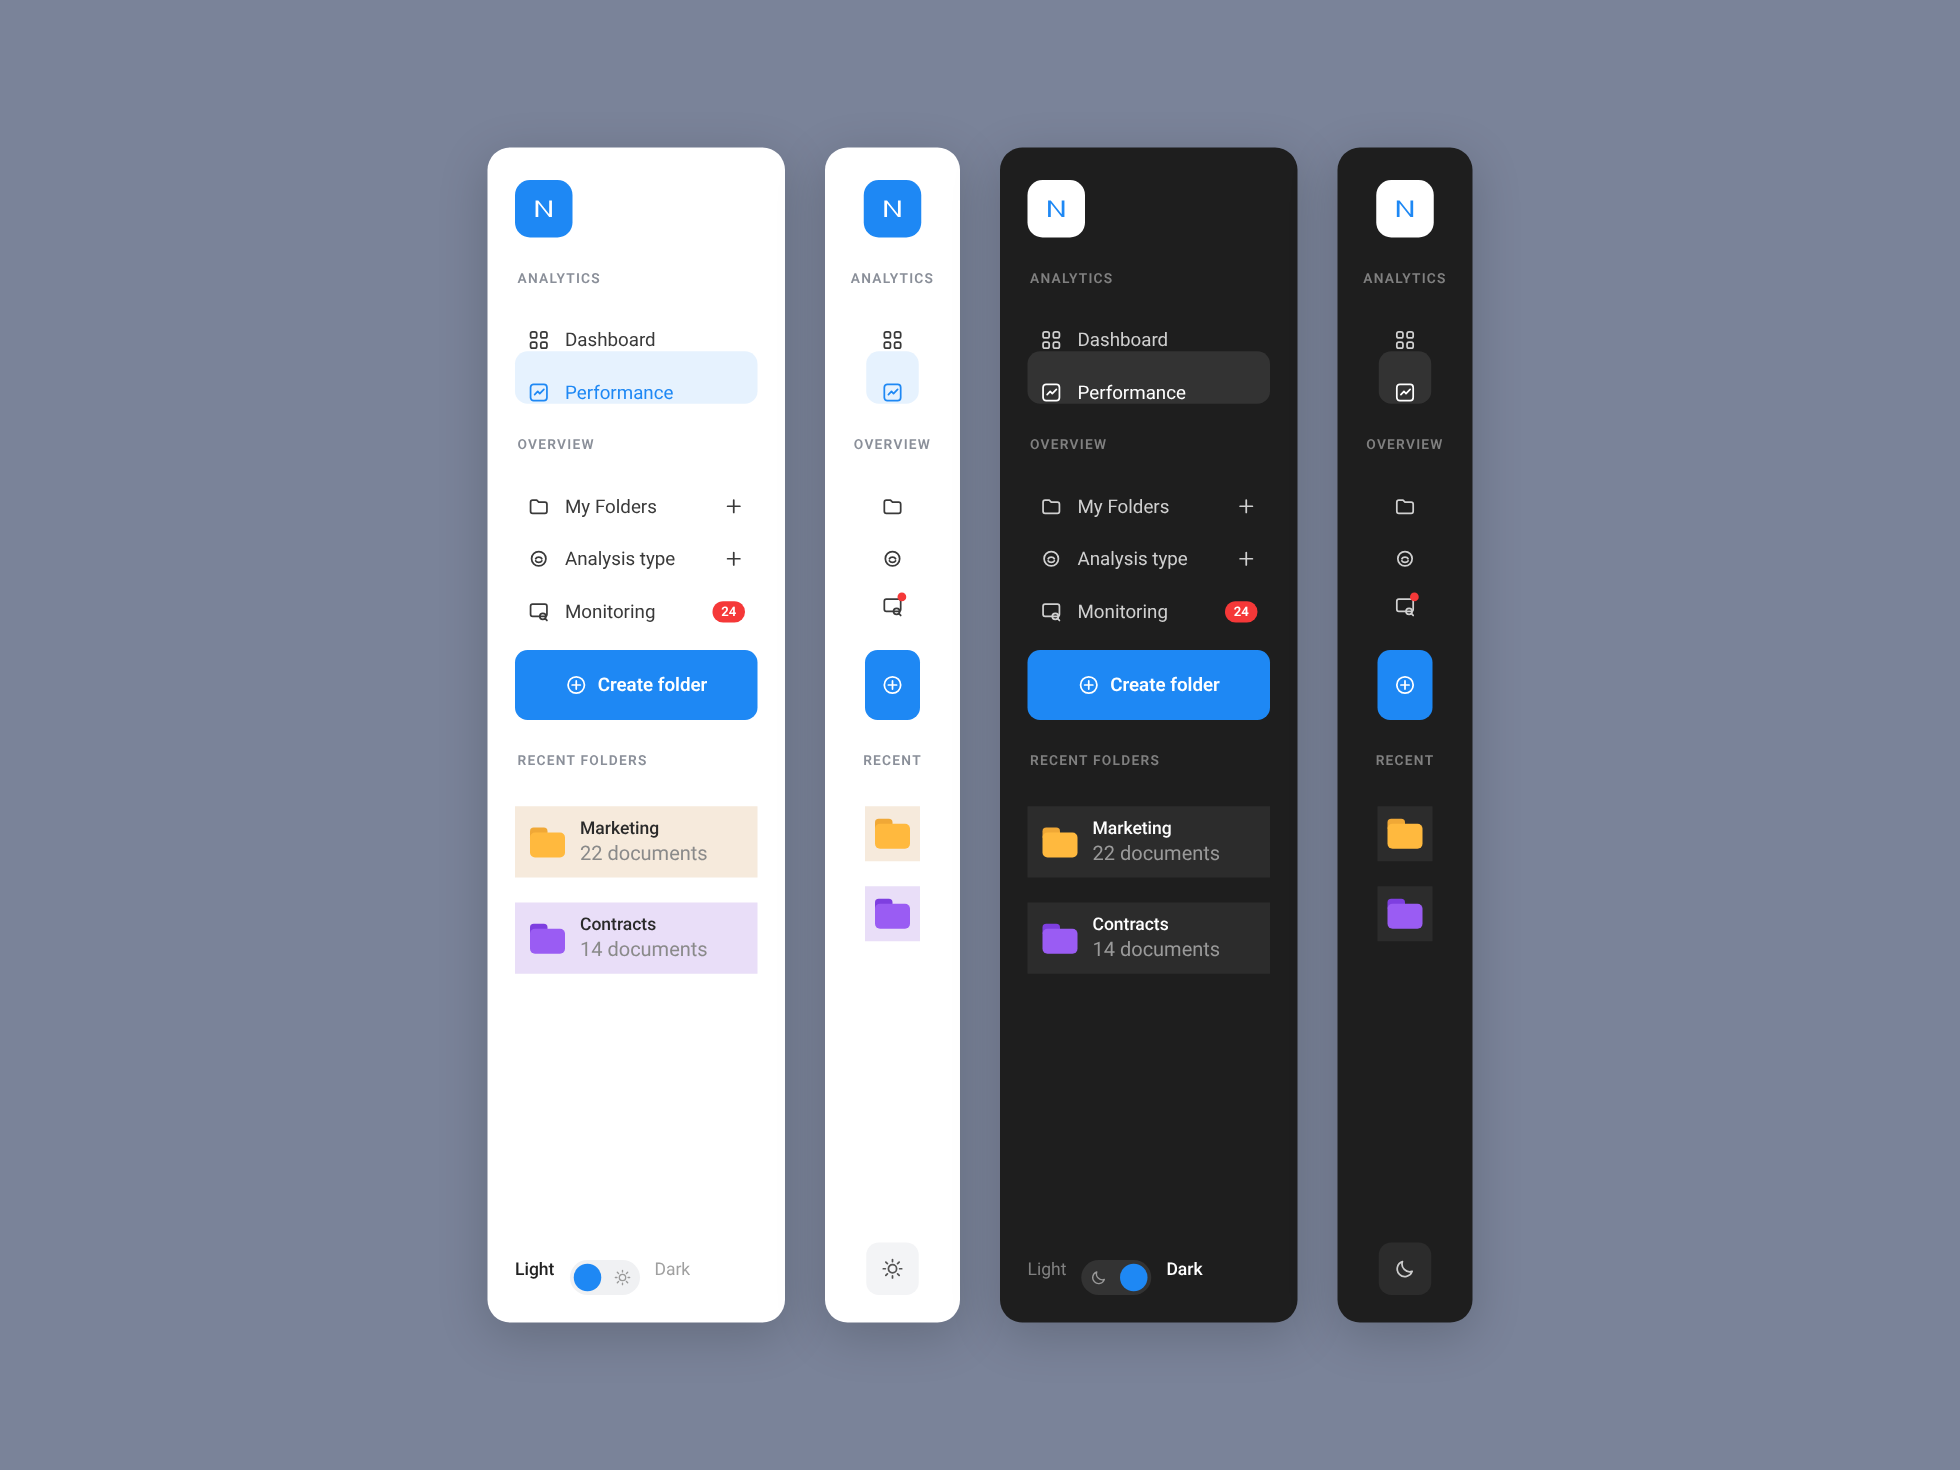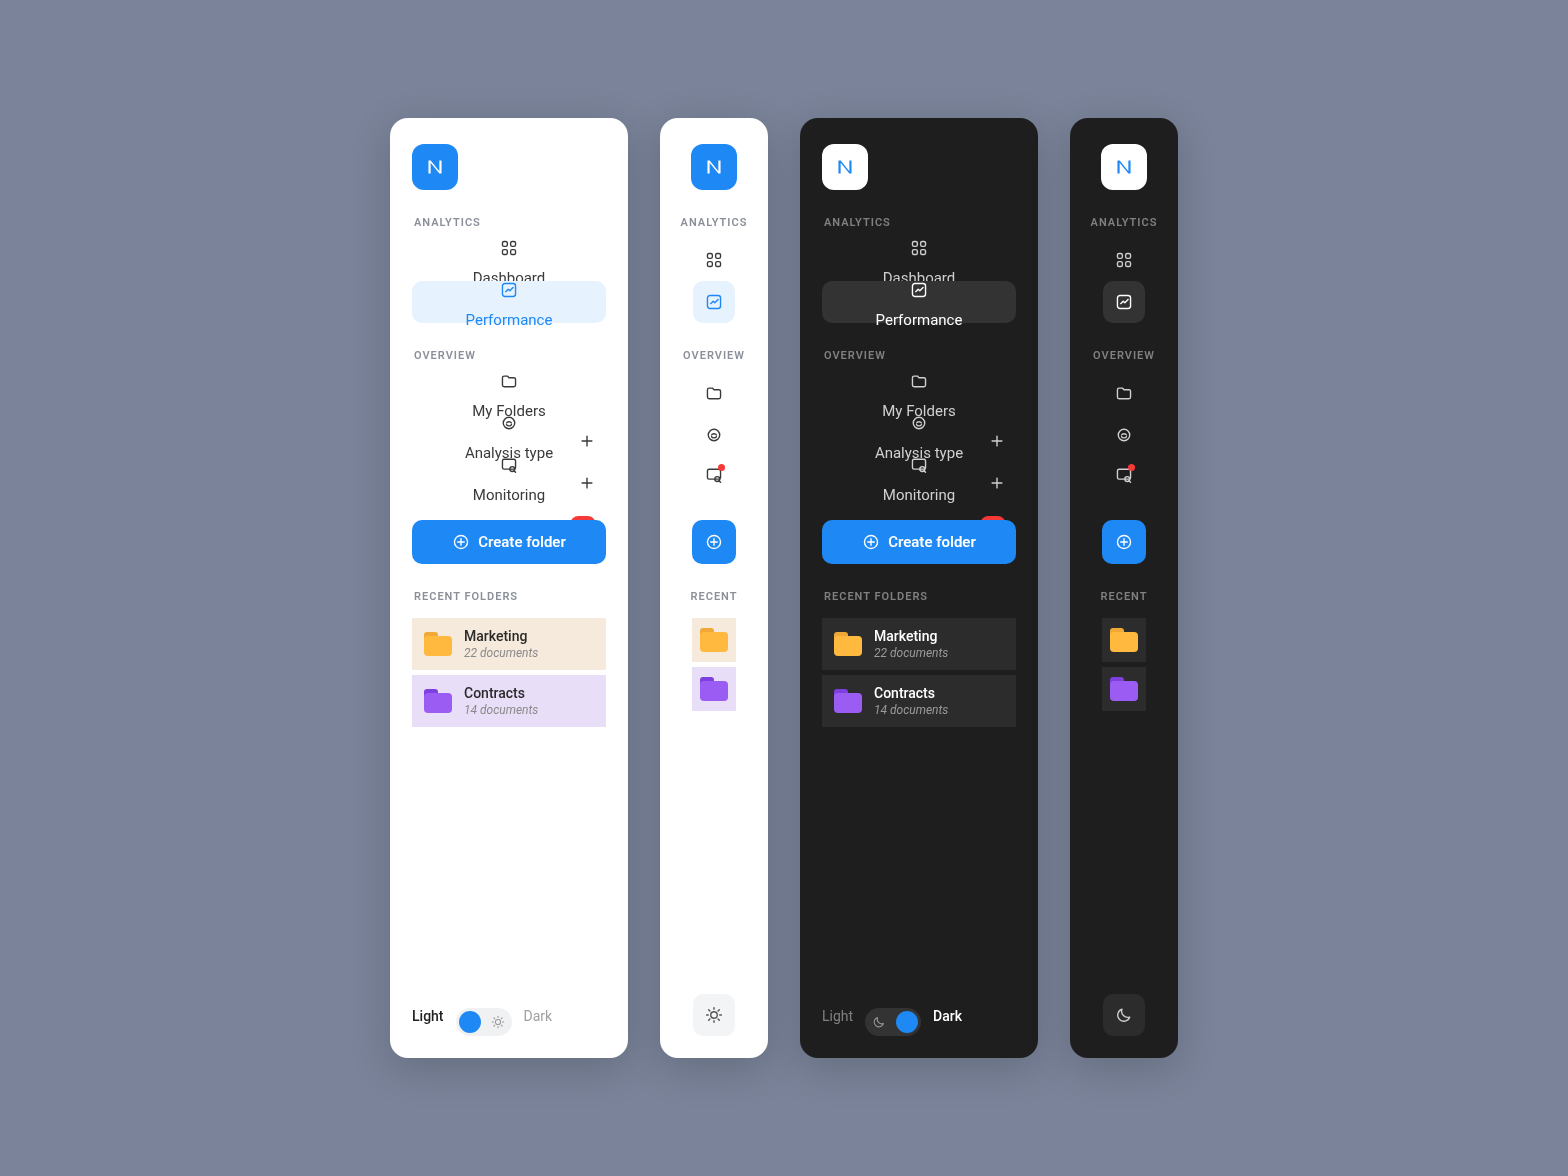--- a/index.html
+++ b/index.html
@@ -9,52 +9,52 @@
   .narrow { width:108px; align-items:center; }
   .light  { background:#fff; color:#222; }
   .dark   { background:#1E1E1E; color:#E8E8E8; }
   .logo { width:46px; height:46px; border-radius:12px; display:flex; align-items:center; justify-content:center; }
   .logo.light-logo { background:#1E88F4; }
   .logo.dark-logo  { background:#fff; }
   .logo svg { width:24px; height:24px; }
   .section-label { font-size:11px; font-weight:600; letter-spacing:1px; margin:26px 2px 10px 2px; }
   .light .section-label { color:#8A8F99; }
   .dark  .section-label { color:#808080; }
-  .item { display:flex; align-items:center; gap:12px; height:42px; border-radius:10px; padding:0 10px; font-size:15px; cursor:pointer;flex-direction:column; }
+  .item { display:flex; align-items:flex-end; gap:12px; height:42px; border-radius:10px; padding:0 10px; font-size:15px; cursor:pointer; }
   .narrow .item { width:42px; justify-content:center; padding:0; }
   .item svg { width:18px; height:18px; flex-shrink:0; }
   .light .item { color:#3A3A3A; }
   .dark  .item { color:#D0D0D0; }
   .item .trail { margin-left:auto; }
   .item.active.light-active { background:#E6F2FE; color:#1E88F4; }
   .item.active.light-active svg { stroke:#1E88F4; }
   .item.active.dark-active  { background:#333333; color:#fff; }
   .narrow .item.active.light-active { background:#E6F2FE; }
   .narrow .item.active.dark-active  { background:#333333; }
   .badge { background:#F53838; color:#fff; font-size:10.5px; font-weight:600; border-radius:10px; padding:2px 7px; }
   .dot { width:7px; height:7px; background:#F53838; border-radius:50%; position:absolute; top:-2px; right:-2px; }
   .icon-wrap { position:relative; }
-  .btn { background:#1E88F4; color:#fff; border:none; height:44px; border-radius:10px; font-size:15px; font-weight:600; display:flex; align-items:center; justify-content:center; gap:8px; margin-top:22px; cursor:pointer; }
+  .btn { background:#1E88F4; color:#fff; border:none; height:56px; border-radius:10px; font-size:15px; font-weight:600; display:flex; align-items:center; justify-content:center; gap:8px; margin-top:22px; cursor:pointer; }
   .wide .btn { width:100%; }
   .narrow .btn { width:44px; }
   .btn svg { width:18px; height:18px; stroke:#fff; }
-  .folder-card { display:flex; align-items:center; gap:12px; padding:10px 12px; border-radius:0; margin-top:5px; cursor:pointer; }
+  .folder-card { display:flex; align-items:center; gap:12px; padding:10px 12px; border-radius:0; margin-top:20px; cursor:pointer; }
   .narrow .folder-card { width:44px; height:44px; padding:0; justify-content:center; }
   .folder-card.orange.light-card { background:#F6EADC; }
   .folder-card.purple.light-card { background:#E9DEF8; }
   .folder-card.dark-card         { background:#2C2C2C; }
   .folder-icon { width:28px; height:24px; position:relative; }
   .folder-icon .tab   { position:absolute; top:0; left:0; width:14px; height:8px; border-radius:3px 3px 0 0; }
   .folder-icon .body  { position:absolute; top:4px; left:0; width:28px; height:20px; border-radius:4px; }
   .folder-icon.orange .tab  { background:#F0A836; }
   .folder-icon.orange .body { background:#FFB93E; }
   .folder-icon.purple .tab  { background:#7E3FE0; }
   .folder-icon.purple .body { background:#9A5CF3; }
   .folder-text .name { font-size:14px; font-weight:500; }
-  .folder-text .sub  { font-size:12px; margin-top:2px;font-style:italic; }
+  .folder-text .sub  { font-size:16px; margin-top:2px; }
   .light .folder-text .name { color:#2A2A2A; }
   .light .folder-text .sub  { color:#8A8A8A; }
   .dark  .folder-text .name { color:#fff; }
   .dark  .folder-text .sub  { color:#9A9A9A; }
   .spacer { flex:1; }
   .theme-row { display:flex; align-items:flex-start; gap:12px; font-size:14px; }
   .theme-row .lbl.muted-l { color:#A0A0A0; }
   .theme-row .lbl.strong-l{ color:#222; font-weight:500; }
   .theme-row .lbl.muted-d { color:#808080; }
   .theme-row .lbl.strong-d{ color:#fff; font-weight:500; }

